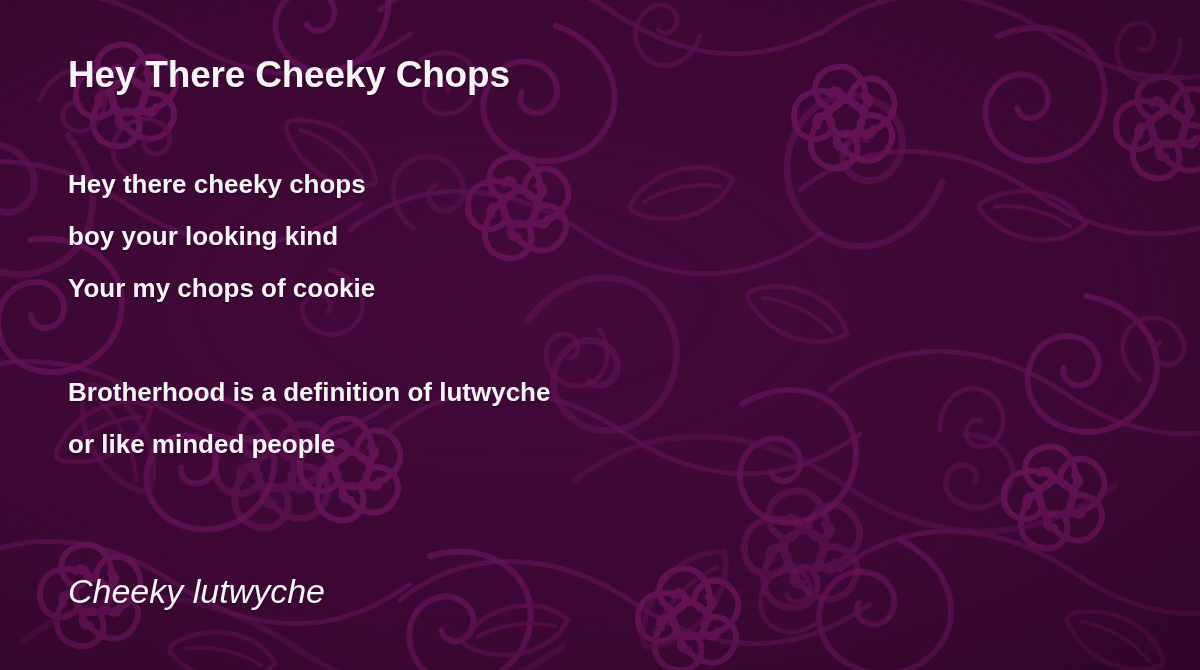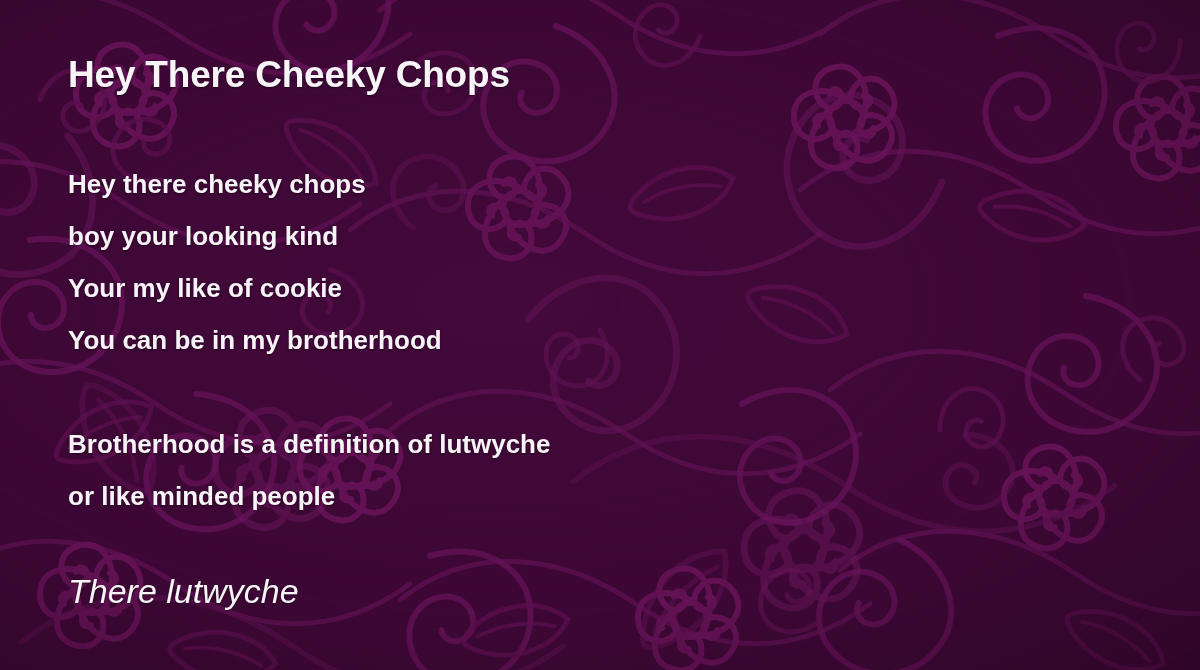--- a/index.html
+++ b/index.html
@@ -224,27 +224,26 @@
 
   <div id="poem-content">
 
     <h1 id="poem-title">Hey There Cheeky Chops</h1>
 
     <div id="poem-body">
 
       <div class="stanza">
         <div class="poem-line">Hey there cheeky chops</div>
         <div class="poem-line">boy your looking kind</div>
-        <div class="poem-line">Your my like of cookie</div>
-        <div class="poem-line">You can be in my brotherhood</div>
+        <div class="poem-line">Your my chops of cookie</div>
       </div>
 
       <div class="stanza">
         <div class="poem-line">Brotherhood is a definition of lutwyche</div>
         <div class="poem-line">or like minded people</div>
       </div>
 
     </div>
 
-    <div id="poem-author">There lutwyche</div>
+    <div id="poem-author">Cheeky lutwyche</div>
 
   </div>
 </div>
 
 </body></html>

